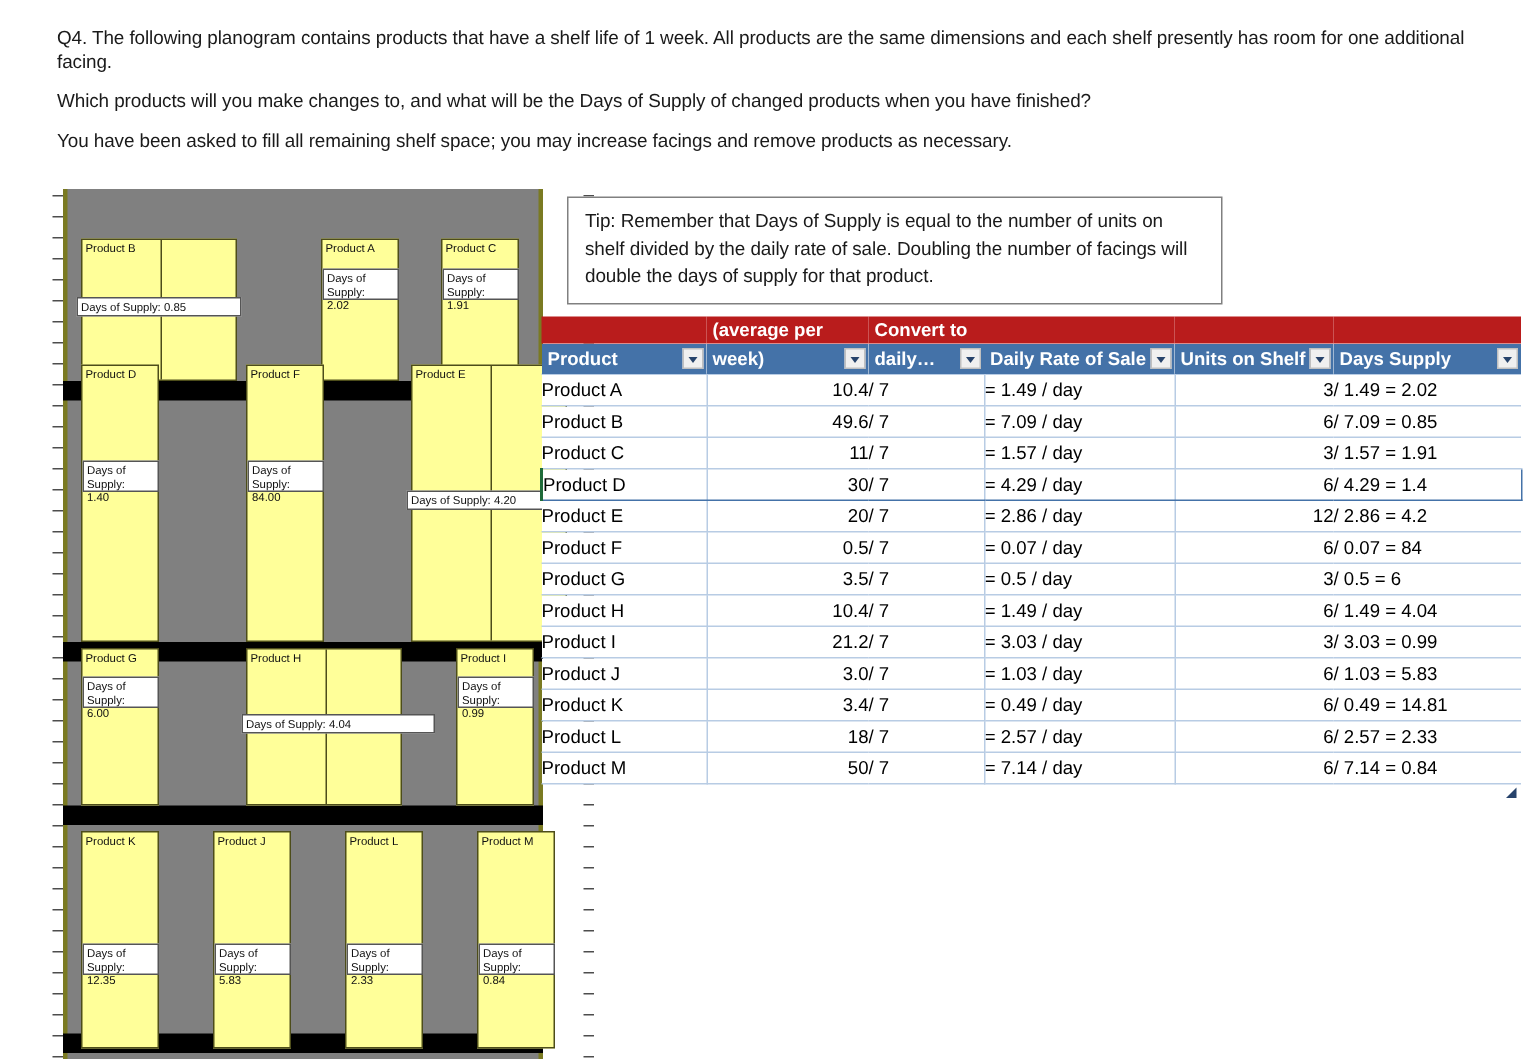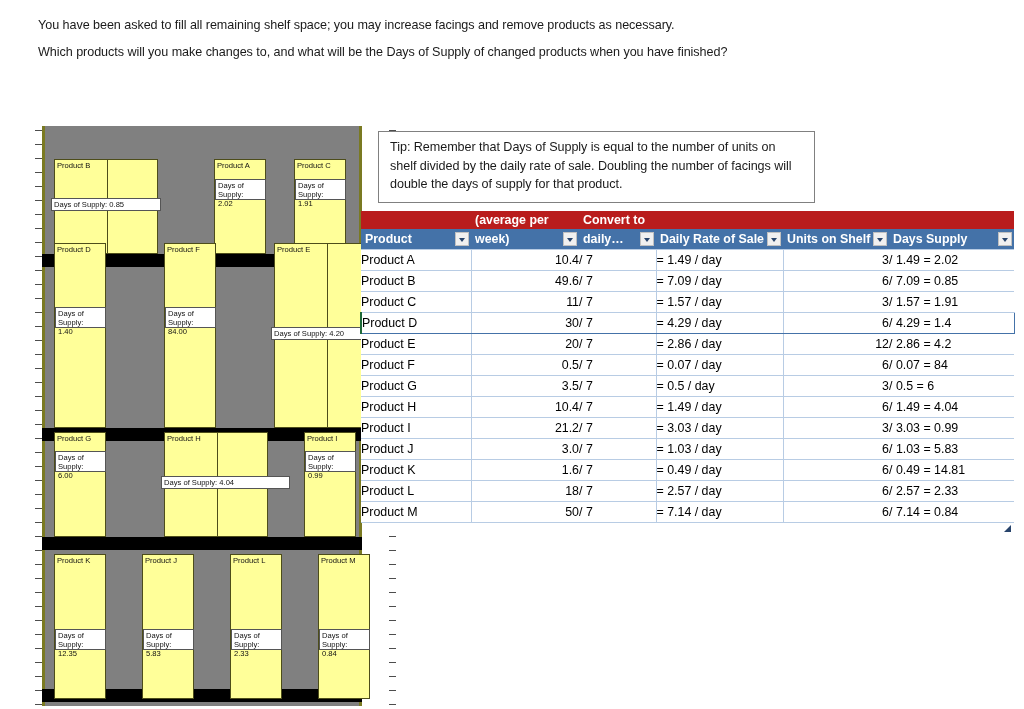--- a/index.html
+++ b/index.html
@@ -199,22 +199,23 @@
     position: absolute; right: 0; bottom: 0;
     width: 0; height: 0;
     border-left: 7px solid transparent;
     border-bottom: 7px solid #27436b;
   }
 </style>
 </head>
 <body>
 
 <div id="question-block">
+  <p class="q-para">Q4. The following planogram contains products that have a shelf life of 1 week.  All products are the same dimensions and each shelf presently has room for one additional facing.</p>
+  <p class="q-para">Which products will you make changes to, and what will be the Days of Supply of changed products when you have finished?</p>
   <p class="q-para">You have been asked to fill all remaining shelf space; you may increase facings and remove products as necessary.</p>
-  <p class="q-para">Which products will you make changes to, and what will be the Days of Supply of changed products when you have finished?</p>
 </div>
 
 <div id="planogram">
   <div class="ruler-col left">
       <div class="ruler-tick" style="top: 4px;"></div>
       <div class="ruler-tick" style="top: 18px;"></div>
       <div class="ruler-tick" style="top: 32px;"></div>
       <div class="ruler-tick" style="top: 46px;"></div>
       <div class="ruler-tick" style="top: 60px;"></div>
       <div class="ruler-tick" style="top: 74px;"></div>
@@ -499,21 +500,21 @@
         <tr>
           <td class="c-prod">Product J</td>
           <td class="c-week">3.0</td>
           <td class="c-div7">/ 7</td>
           <td class="c-rate">= 1.03 / day</td>
           <td class="c-units">6</td>
           <td class="c-days">/ 1.03 = 5.83</td>
         </tr>
         <tr>
           <td class="c-prod">Product K</td>
-          <td class="c-week">1.6</td>
+          <td class="c-week">3.4</td>
           <td class="c-div7">/ 7</td>
           <td class="c-rate">= 0.49 / day</td>
           <td class="c-units">6</td>
           <td class="c-days">/ 0.49 = 14.81</td>
         </tr>
         <tr>
           <td class="c-prod">Product L</td>
           <td class="c-week">18</td>
           <td class="c-div7">/ 7</td>
           <td class="c-rate">= 2.57 / day</td>

